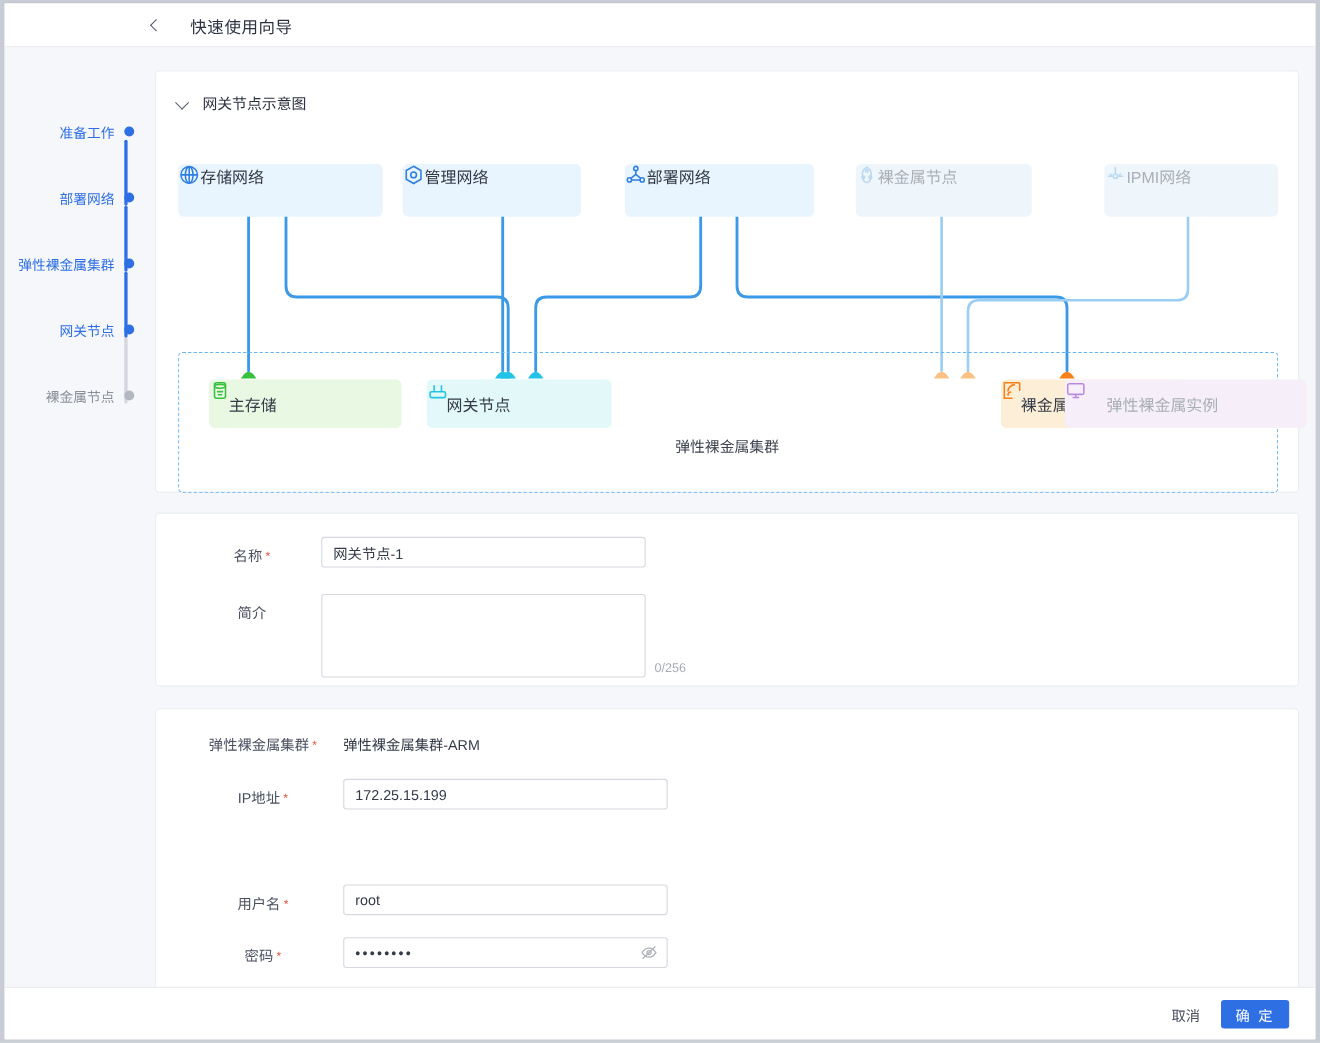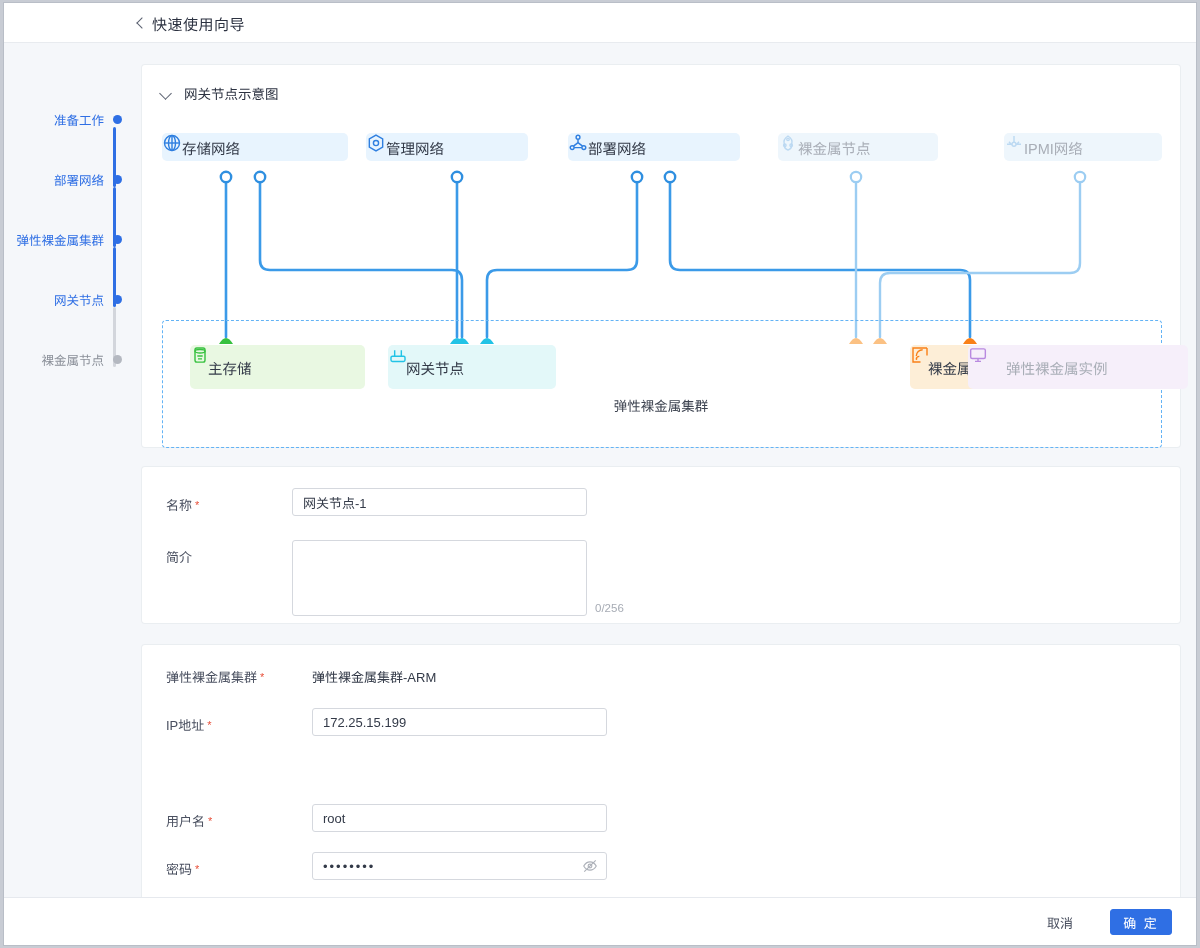--- a/index.html
+++ b/index.html
@@ -21,21 +21,21 @@
   }
   
   .topbar{
     position:absolute;left:0;top:0;width:1192px;height:40px;
     background:#ffffff;
     border-bottom:1px solid #e8ebef;
     box-sizing:border-box;
   }
   .back-wrap{
     position:absolute;left:130px;top:10px;
-    display:flex;align-items:center;gap:6px;
+    display:flex;align-items:center;gap:27px;
   }
   .chev-left{
     width:12px;height:12px;position:relative;display:inline-block;
   }
   .chev-left::before{
     content:"";position:absolute;left:4px;top:1px;
     width:7px;height:7px;border-left:1.4px solid #5a6070;border-bottom:1.4px solid #5a6070;
     transform:rotate(45deg);
   }
   .topbar-title{font-size:15px;color:#2c3241;letter-spacing:.5px;}
@@ -85,23 +85,24 @@
   }
   .panel-title{font-size:13.5px;color:#2c3241;}
 
   .diagram{
     position:absolute;left:0;top:0;width:1038px;height:382px;
   }
   .diagram svg{position:absolute;left:0;top:0;}
 
   
   .netchip{
-    position:absolute;height:28px;border-radius:5px;background:#e8f4fe;
-    display:flex;align-items:center;gap:10px;padding-left:20px;
+    position:absolute;height:48px;border-radius:5px;background:#e8f4fe;
+    display:flex;align-items:flex-start;gap:10px;padding-left:20px;
     box-sizing:border-box;
+    margin-top:16px;
   }
   .netchip.dim{background:#eef6fc;}
   .netchip .nc-label{font-size:14.5px;color:#333a48;}
   .netchip.dim .nc-label{color:#a9aeb7;}
   .nc-icon{width:20px;height:20px;flex:none;display:block;}
 
   
   .clusterbox{
     position:absolute;left:20px;top:255px;width:1000px;height:128px;
     border:1.5px dashed #63b3f5;border-radius:4px;box-sizing:border-box;
@@ -117,21 +118,21 @@
   .nodechip .nd-label{font-size:14.5px;color:#333a48;}
   .nodechip.ghost .nd-label{color:#a9aeb7;}
   .nd-icon{width:20px;height:20px;flex:none;display:block;}
 
   
   #form-card-basic{left:138px;top:424px;width:1038px;height:156px;}
   #form-card-conn{left:138px;top:602px;width:1038px;height:262px;}
 
   .frow{position:absolute;display:flex;align-items:flex-start;}
   .flabel{
-    width:150px;text-align:left;font-size:13px;color:#4a5060;
+    width:150px;text-align:center;font-size:13px;color:#4a5060;
     padding-top:7px;box-sizing:border-box;padding-left:24px;
   }
   .req{color:#e8503a;font-size:11px;margin-left:3px;vertical-align:1px;}
   .fin{
     height:28px;border:1px solid #d5d8de;border-radius:3px;background:#fff;
     font-size:13px;color:#333a48;padding:0 10px;box-sizing:border-box;
     font-family:inherit;outline:none;
   }
   .fin::placeholder{color:#b6bac2;}
   .ftext{
@@ -150,21 +151,21 @@
   
   .footer{
     position:absolute;left:0;top:894px;width:1192px;height:48px;
     background:#ffffff;border-top:1px solid #e6e9ee;box-sizing:border-box;
   }
   .btn{
     position:absolute;top:11px;height:26px;border-radius:3px;font-size:13px;
     display:flex;align-items:center;justify-content:center;box-sizing:border-box;
     cursor:pointer;font-family:inherit;
   }
-  .btn-cancel{right:110px;width:52px;background:transparent;border:none;color:#4a5060;}
+  .btn-cancel{right:92px;width:52px;background:transparent;border:none;color:#4a5060;}
   .btn-ok{right:24px;width:62px;background:#2f6fe4;border:1px solid #2f6fe4;color:#fff;letter-spacing:2px;}
 </style>
 </head>
 <body>
 
 <div class="window">
 
   <div class="topbar">
     <div class="back-wrap">
       <span class="chev-left"></span>

